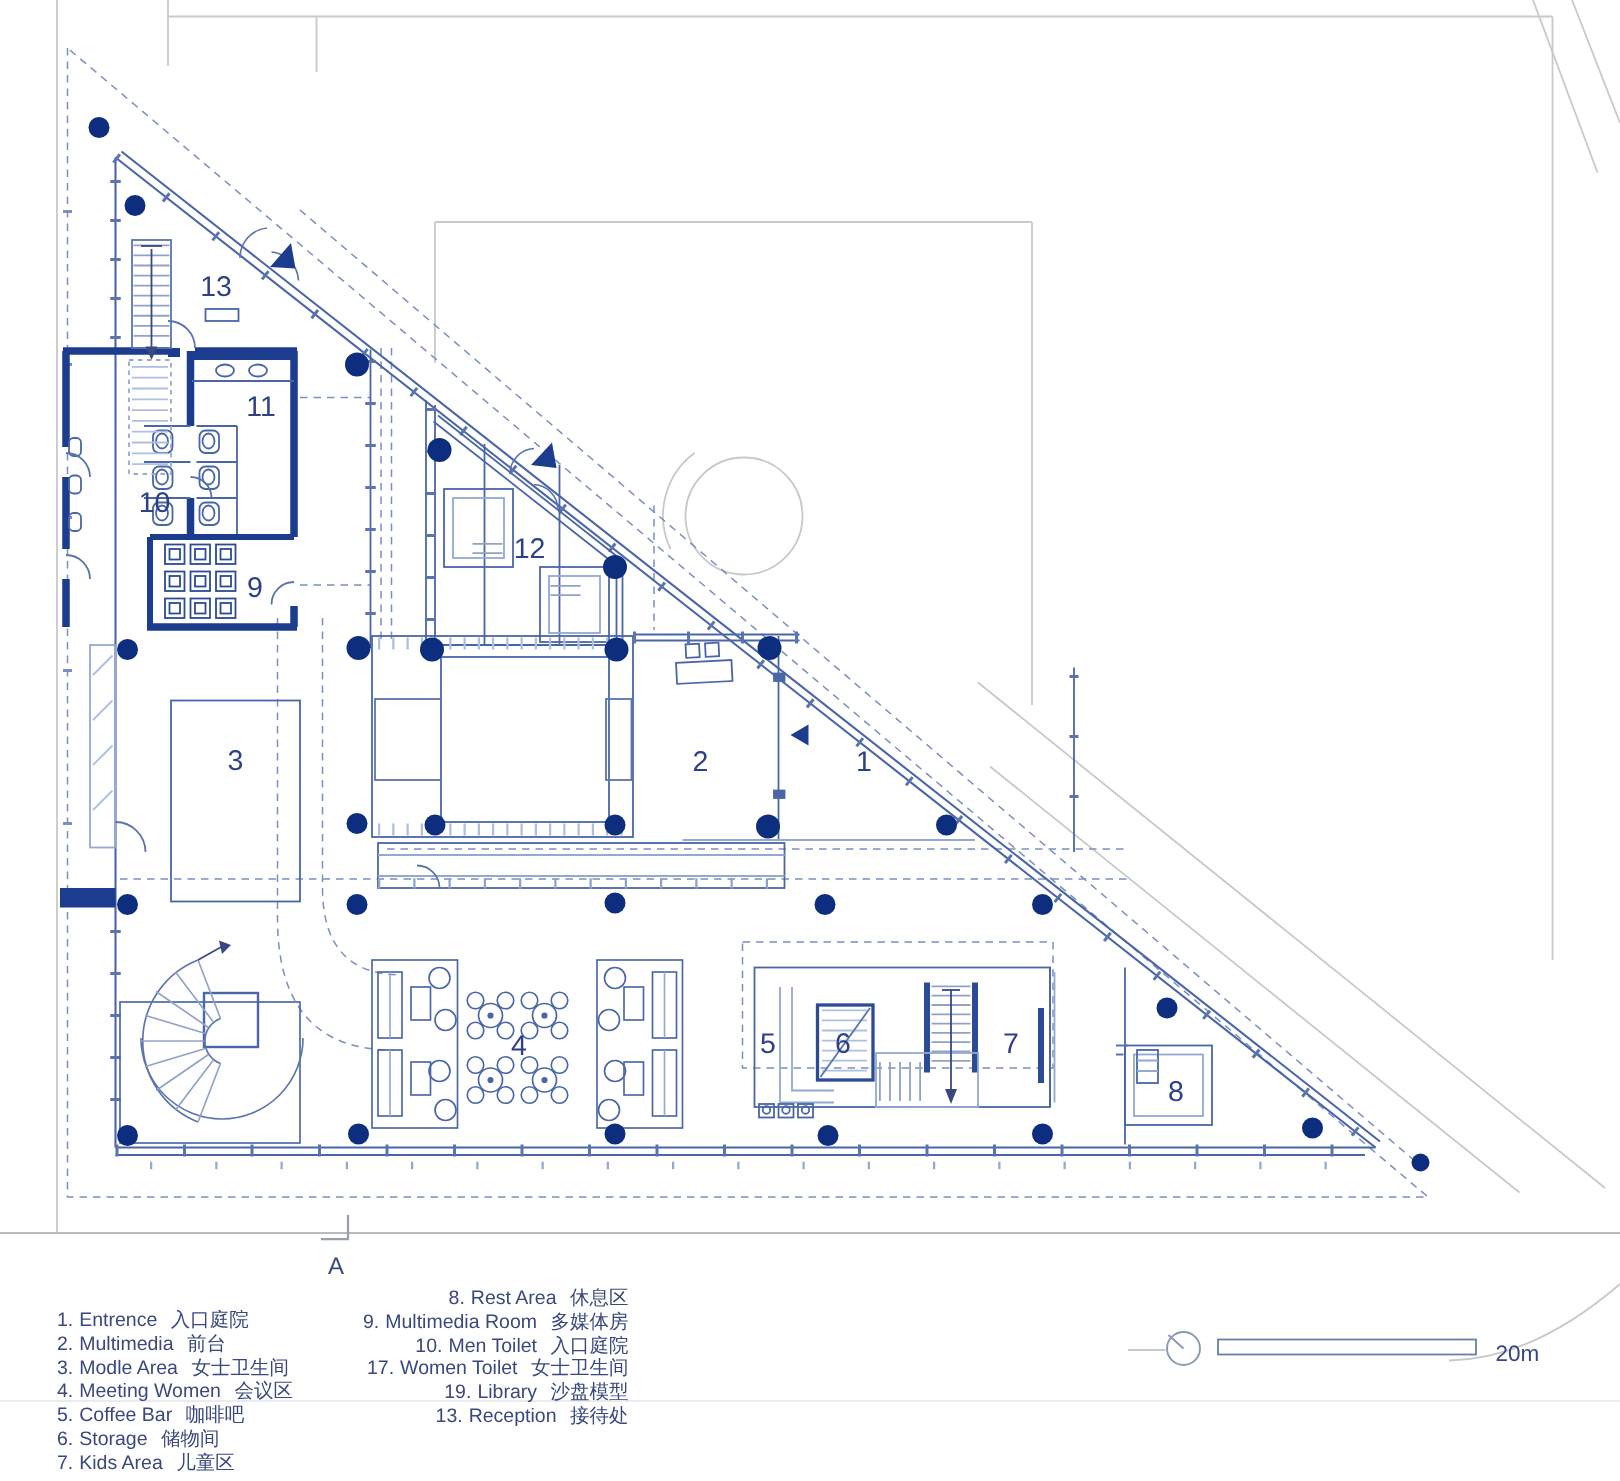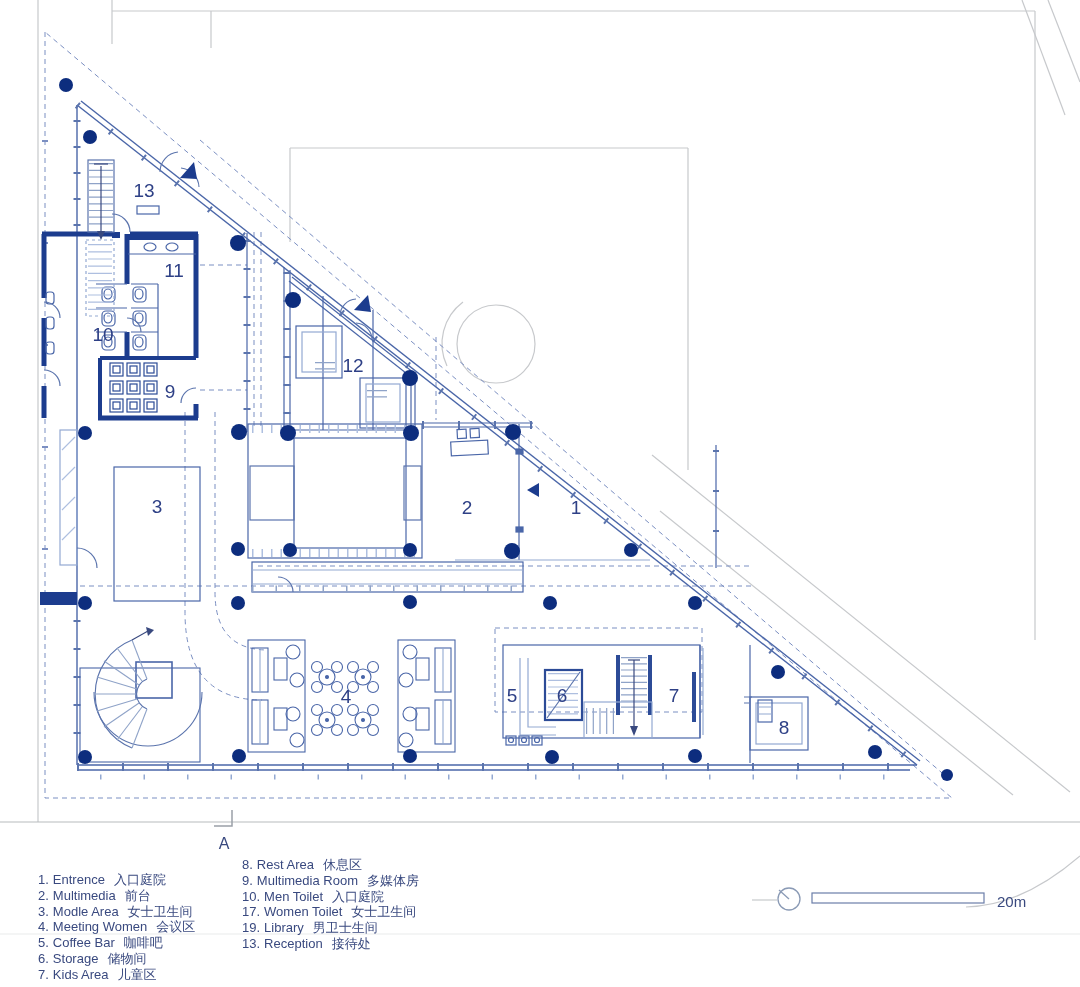--- a/index.html
+++ b/index.html
@@ -2,21 +2,21 @@
 <html><head>
 <meta charset="utf-8">
 <style>
   html,body{margin:0;padding:0;background:#ffffff;}
   body{width:1080px;height:987px;position:relative;font-family:"Liberation Sans",sans-serif;}
   .stage{position:absolute;left:0;top:0;width:1080px;height:987px;}
   svg{position:absolute;left:0;top:0;}
   .legend{position:absolute;left:38px;top:857px;color:#39497f;font-size:13px;line-height:15.8px;}
   .legend-col{position:absolute;top:0;white-space:nowrap;}
   .legend-col.c1{left:0;margin-top:15px;}
-  .legend-col.c2{left:204px;}
+  .legend-col.c2{left:204px;text-align:right;}
   .legend-row span.n{margin-right:4px;}
   .legend-row span.en{margin-right:9px;}
   .num{fill:#2e4086;font-size:19px;font-family:"Liberation Sans",sans-serif;}
   .small-label{fill:#39497f;font-family:"Liberation Sans",sans-serif;}
 </style>
 </head>
 <body>
 
 <div class="stage">
 <svg width="1080" height="987" viewBox="0 0 1080 987">
@@ -422,17 +422,17 @@
     <div class="legend-row"><span class="n">4.</span><span class="en">Meeting Women</span><span class="zh">会议区</span></div>
     <div class="legend-row"><span class="n">5.</span><span class="en">Coffee Bar</span><span class="zh">咖啡吧</span></div>
     <div class="legend-row"><span class="n">6.</span><span class="en">Storage</span><span class="zh">储物间</span></div>
     <div class="legend-row"><span class="n">7.</span><span class="en">Kids Area</span><span class="zh">儿童区</span></div>
   </div>
   <div class="legend-col c2">
     <div class="legend-row"><span class="n">8.</span><span class="en">Rest Area</span><span class="zh">休息区</span></div>
     <div class="legend-row"><span class="n">9.</span><span class="en">Multimedia Room</span><span class="zh">多媒体房</span></div>
     <div class="legend-row"><span class="n">10.</span><span class="en">Men Toilet</span><span class="zh">入口庭院</span></div>
     <div class="legend-row"><span class="n">17.</span><span class="en">Women Toilet</span><span class="zh">女士卫生间</span></div>
-    <div class="legend-row"><span class="n">19.</span><span class="en">Library</span><span class="zh">男卫士生间</span></div>
+    <div class="legend-row"><span class="n">19.</span><span class="en">Library</span><span class="zh">沙盘模型</span></div>
     <div class="legend-row"><span class="n">13.</span><span class="en">Reception</span><span class="zh">接待处</span></div>
   </div>
 </div>
 </div>
 
 </body></html>

